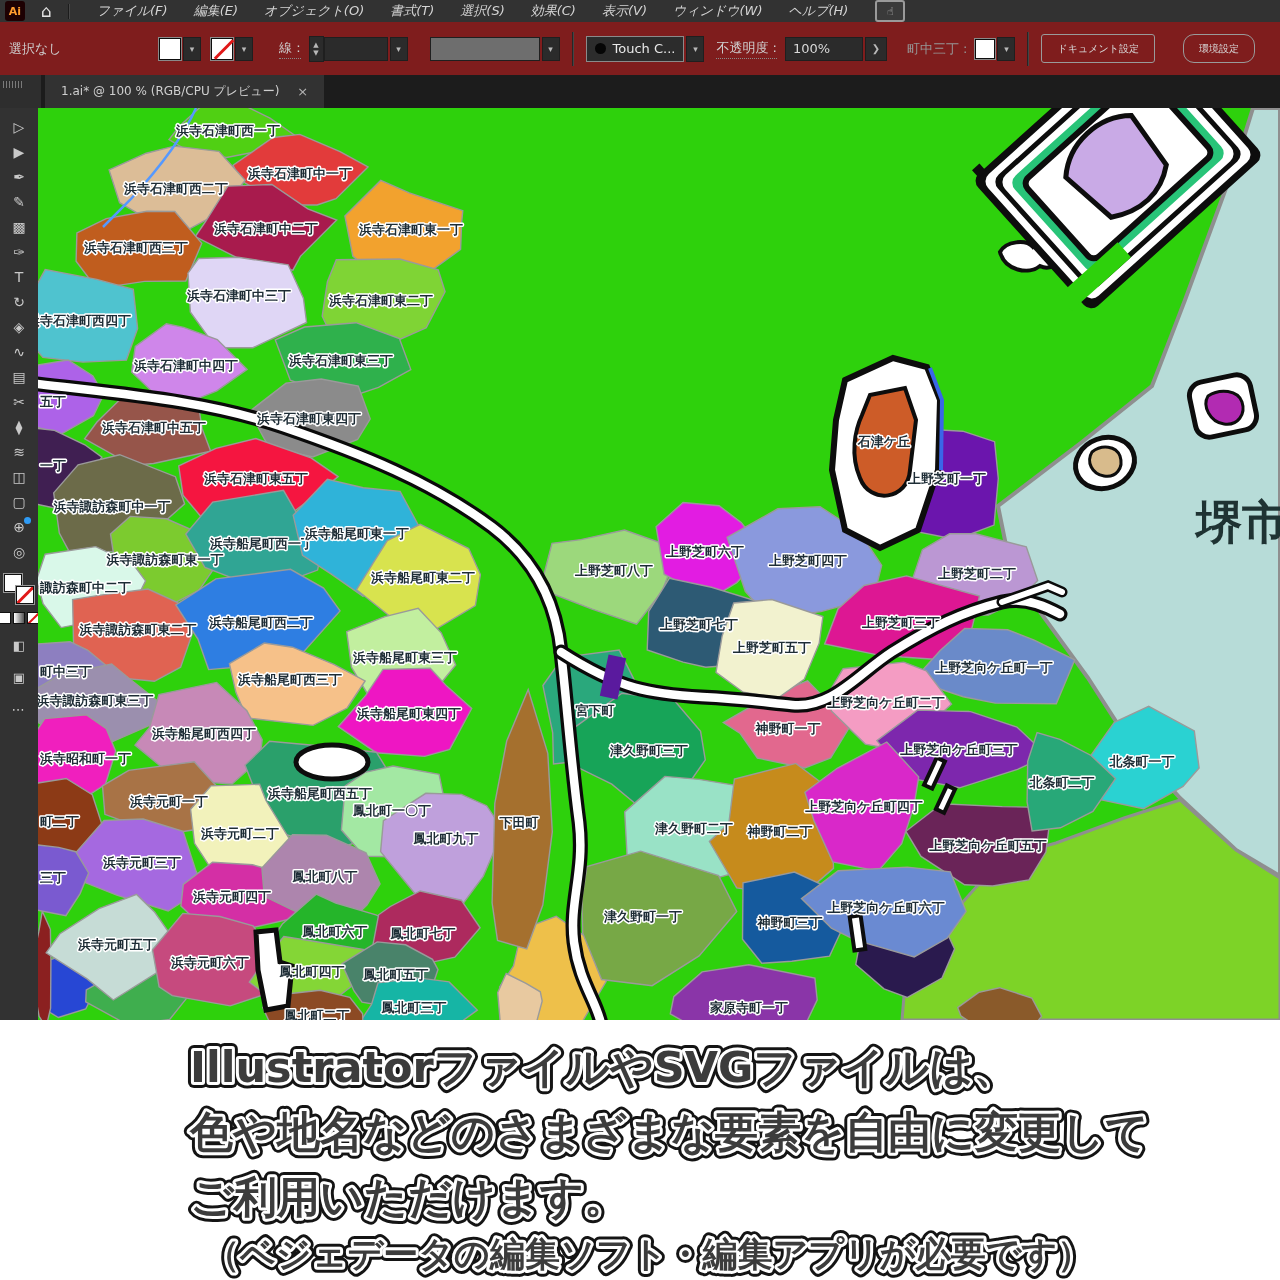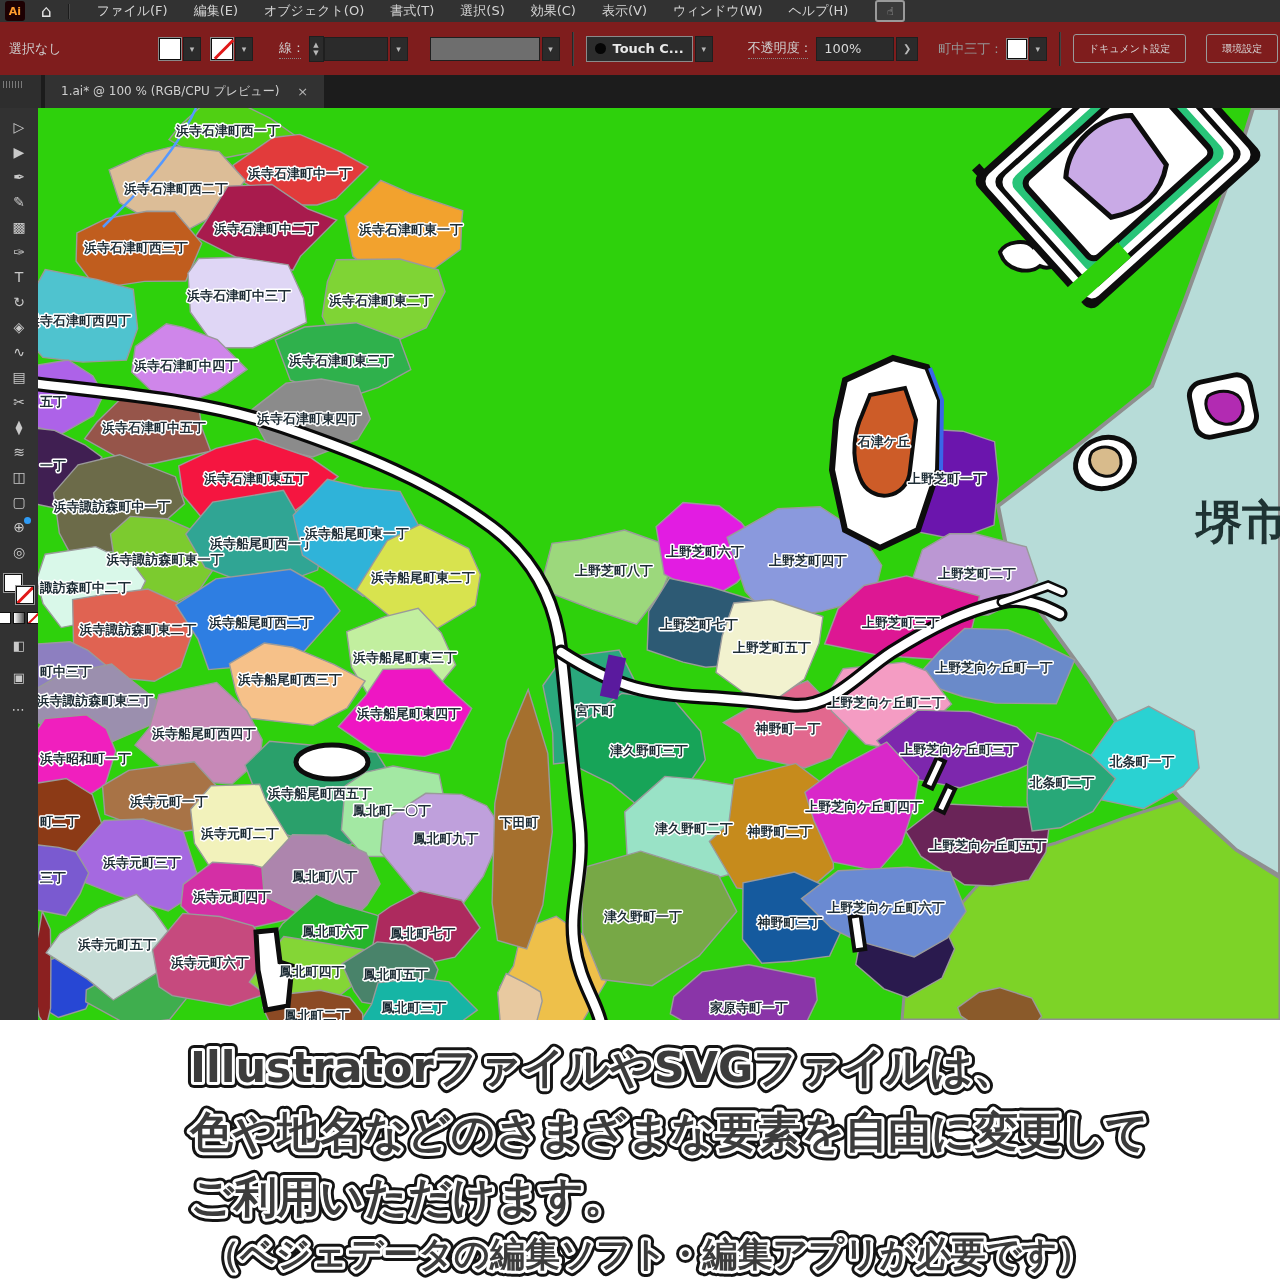--- a/index.html
+++ b/index.html
@@ -5,21 +5,21 @@
   html,body{margin:0;padding:0;width:1280px;height:1280px;overflow:hidden;background:#fff;
     font-family:"DejaVu Sans","Liberation Sans",sans-serif;}
   .app{position:absolute;left:0;top:0;width:1280px;height:1280px;}
   
   .menubar{position:absolute;left:0;top:0;width:1280px;height:22px;background:#323232;
     display:flex;align-items:center;color:#d4d4d4;font-size:13px;text-align:center;}
   .ai-logo{width:20px;height:20px;margin-left:5px;background:#1d0002;border-radius:3px;
     color:#ff9c2e;font-weight:bold;font-size:11px;display:flex;align-items:center;justify-content:center;}
   .home-ic{font-size:17px;color:#e4e4e4;margin-left:16px;}
   .mb-sep{width:1px;height:15px;background:#1c1c1c;border-right:1px solid #484848;margin:0 14px 0 16px;}
-  .menu-item{padding:0 13px;white-space:nowrap;}
+  .menu-item{padding:0 13px;white-space:nowrap;font-style:italic;}
   .touch-btn{margin-left:14px;width:26px;height:18px;border:2px solid #9a9a9a;border-radius:3px;
     display:flex;align-items:center;justify-content:center;color:#c0c0c0;font-size:11px;background:#3a3a3a;}
   
   .controlbar{position:absolute;left:0;top:22px;width:1280px;height:53px;background:#7f1d1d;
     border-bottom:1px solid #282828;display:flex;align-items:center;color:#cfcfcf;font-size:13px;}
   .cb-label{white-space:nowrap;}
   .dotted{border-bottom:1px dotted #8a8a8a;padding-bottom:1px;}
   .grayed{color:#969696;}
   .swatch{width:20px;height:20px;background:#fff;border:1px solid #0d0d0d;outline:1px solid #8a8a8a;position:relative;}
   .swatch.none:after{content:"";position:absolute;left:-1px;top:9px;width:26px;height:3px;background:#e01818;
@@ -27,21 +27,21 @@
   .dd{width:16px;height:22px;background:#2b2b2b;color:#b8b8b8;font-size:9px;display:flex;
     align-items:center;justify-content:center;margin-left:2px;border:1px solid #1f1f1f;}
   .stepper{width:13px;height:24px;background:#2b2b2b;border:1px solid #1f1f1f;color:#b8b8b8;font-size:7px;
     display:flex;flex-direction:column;align-items:center;justify-content:center;line-height:8px;}
   .field{height:22px;background:#2b2b2b;border:1px solid #1f1f1f;display:flex;align-items:center;
     padding:0 7px;color:#d8d8d8;}
   .brushprev{width:104px;height:22px;background:#6e6e6e;border:1px solid #1f1f1f;display:flex;
     align-items:center;justify-content:flex-end;color:#a8a8a8;font-size:9px;padding-right:4px;}
   .vsep{width:1px;height:34px;background:#262626;border-right:1px solid #454545;margin:0 12px;}
   .touchc{height:24px;border:1px solid #8a8a8a;background:#2c2c2c;display:flex;align-items:center;
-    padding:0 8px;color:#e8e8e8;font-weight:bold;}
+    padding:0 8px;color:#e8e8e8;}
   .touchc .dot{width:11px;height:11px;border-radius:50%;background:#050505;margin-right:7px;}
   .cb-btn{height:27px;border:1px solid #9a9a9a;border-radius:3px;background:transparent;color:#d8d8d8;
     font-size:10px;display:flex;align-items:center;padding:0 15px;white-space:nowrap;}
   
   .tabbar{position:absolute;left:0;top:75px;width:1280px;height:33px;background:#1c1c1c;display:flex;}
   .tab-stub{width:38px;height:33px;background:#2e2e2e;display:flex;gap:2px;padding:6px 0 0 3px;}
   .tab-stub i{width:1px;height:7px;background:#7a7a7a;}
   .doc-tab{margin-left:4px;height:33px;background:#323232;display:flex;align-items:center;
     padding:0 16px;color:#cfcfcf;font-size:12px;white-space:nowrap;}
   .doc-tab .close{margin-left:18px;color:#b4b4b4;font-size:13px;}
@@ -106,29 +106,29 @@
     <div class="field" style="width:48px;"></div>
     <div class="dd">▾</div>
     <div class="brushprev" style="margin-left:22px;"></div>
     <div class="dd">▾</div>
     <div class="vsep"></div>
     <div class="touchc">
       <span class="dot"></span>
       <span>Touch C...</span>
     </div>
     <div class="dd" style="height:24px;">▾</div>
-    <span class="cb-label dotted" style="margin-left:35px;">不透明度 :</span>
+    <span class="cb-label dotted" style="margin-left:12px;">不透明度 :</span>
     <div class="field" style="width:62px;margin-left:8px;">100%</div>
     <div class="dd" style="width:20px;font-size:10px;">❯</div>
     <span class="cb-label grayed" style="margin-left:20px;">町中三丁 :</span>
     <div class="swatch" style="width:18px;height:18px;margin-left:8px;"></div>
     <div class="dd">▾</div>
     <div class="vsep"></div>
     <div class="cb-btn">ドキュメント設定</div>
-    <div class="cb-btn" style="margin-left:20px;">環境設定</div>
+    <div class="cb-btn" style="margin-left:28px;border-radius:11px;">環境設定</div>
   </div>
 
   <div class="tabbar">
     <div class="tab-stub">
         <i></i>
         <i></i>
         <i></i>
         <i></i>
         <i></i>
         <i></i>

